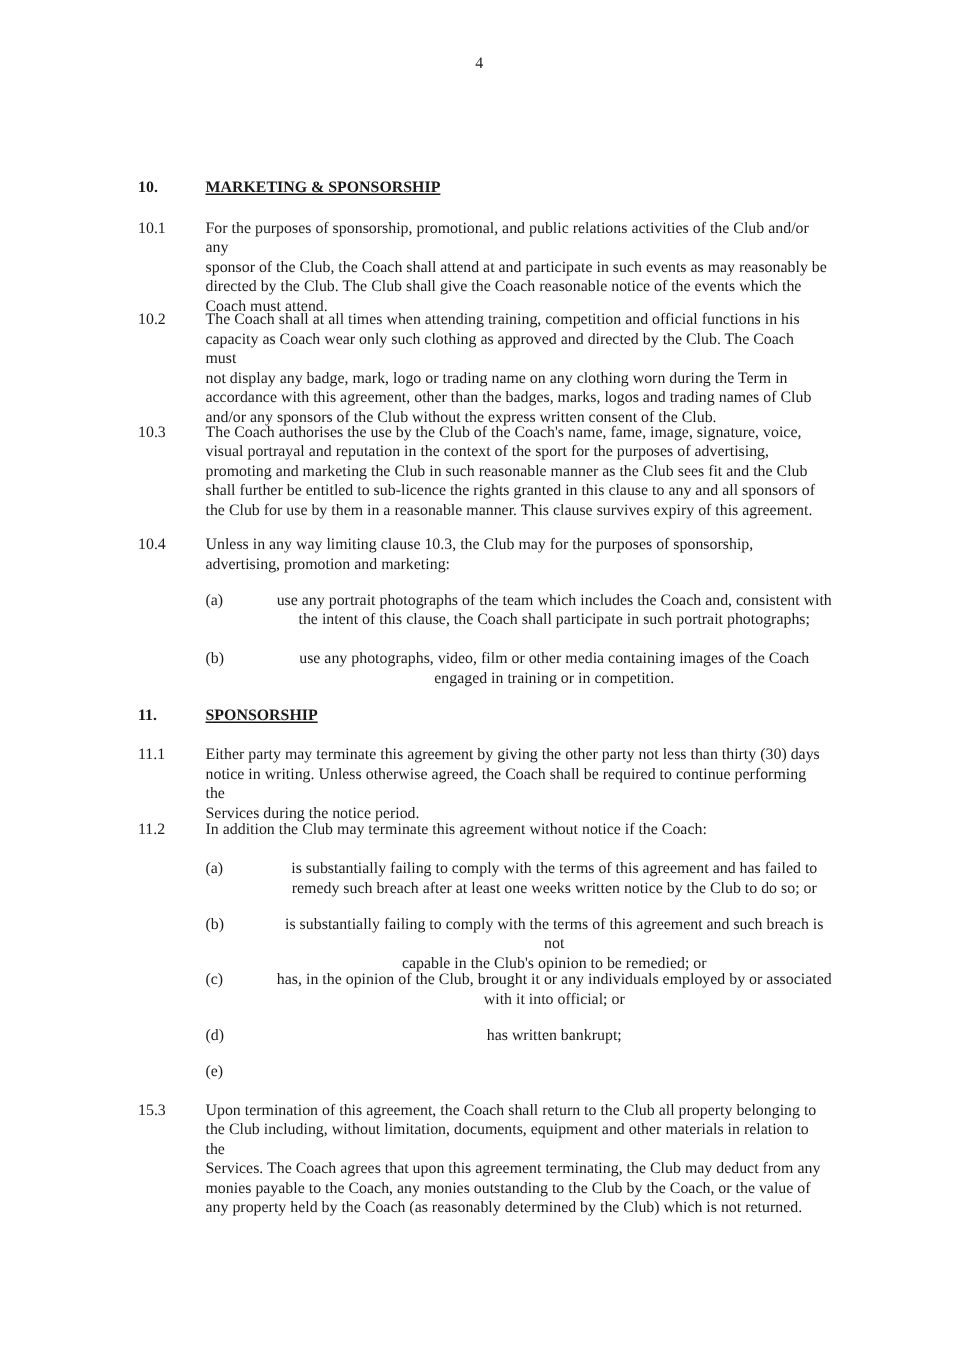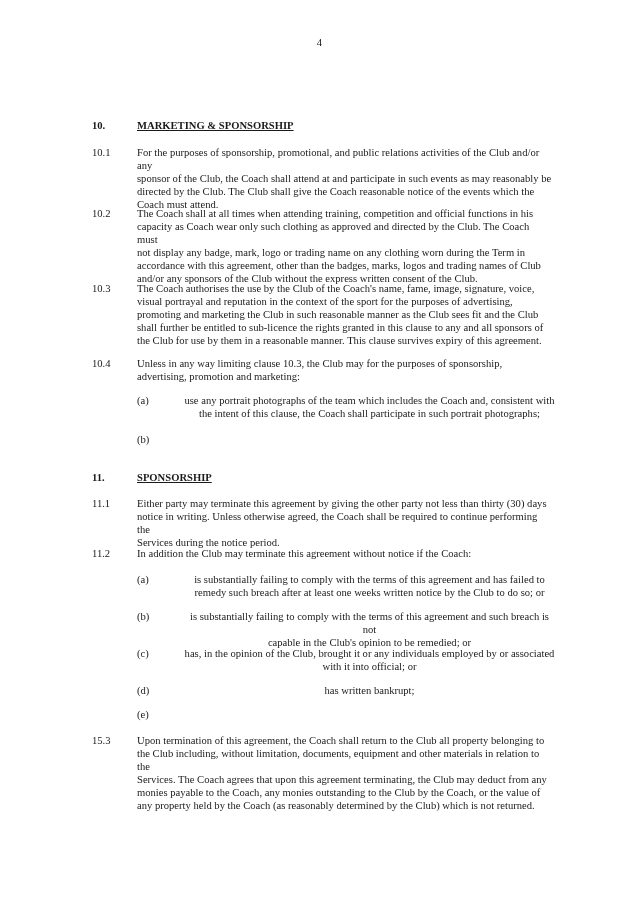--- a/index.html
+++ b/index.html
@@ -59,20 +59,22 @@
 </div>
 
 <div class="sub" style="top:350px">
   <span class="num">(a)</span>
   <div class="txt">use any portrait photographs of the team which includes the Coach and, consistent with
 the intent of this clause, the Coach shall participate in such portrait photographs;</div>
 </div>
 
 <div class="sub" style="top:389px">
   <span class="num">(b)</span>
+  <div class="txt">use any photographs, video, film or other media containing images of the Coach
+engaged in training or in competition.</div>
 </div>
 
 <div class="block head" style="top:427px">
   <span class="num">11.</span>
   <div class="txt">SPONSORSHIP</div>
 </div>
 
 <div class="block" style="top:453px">
   <span class="num">11.1</span>
   <div class="txt">Either party may terminate this agreement by giving the other party not less than thirty (30) days

